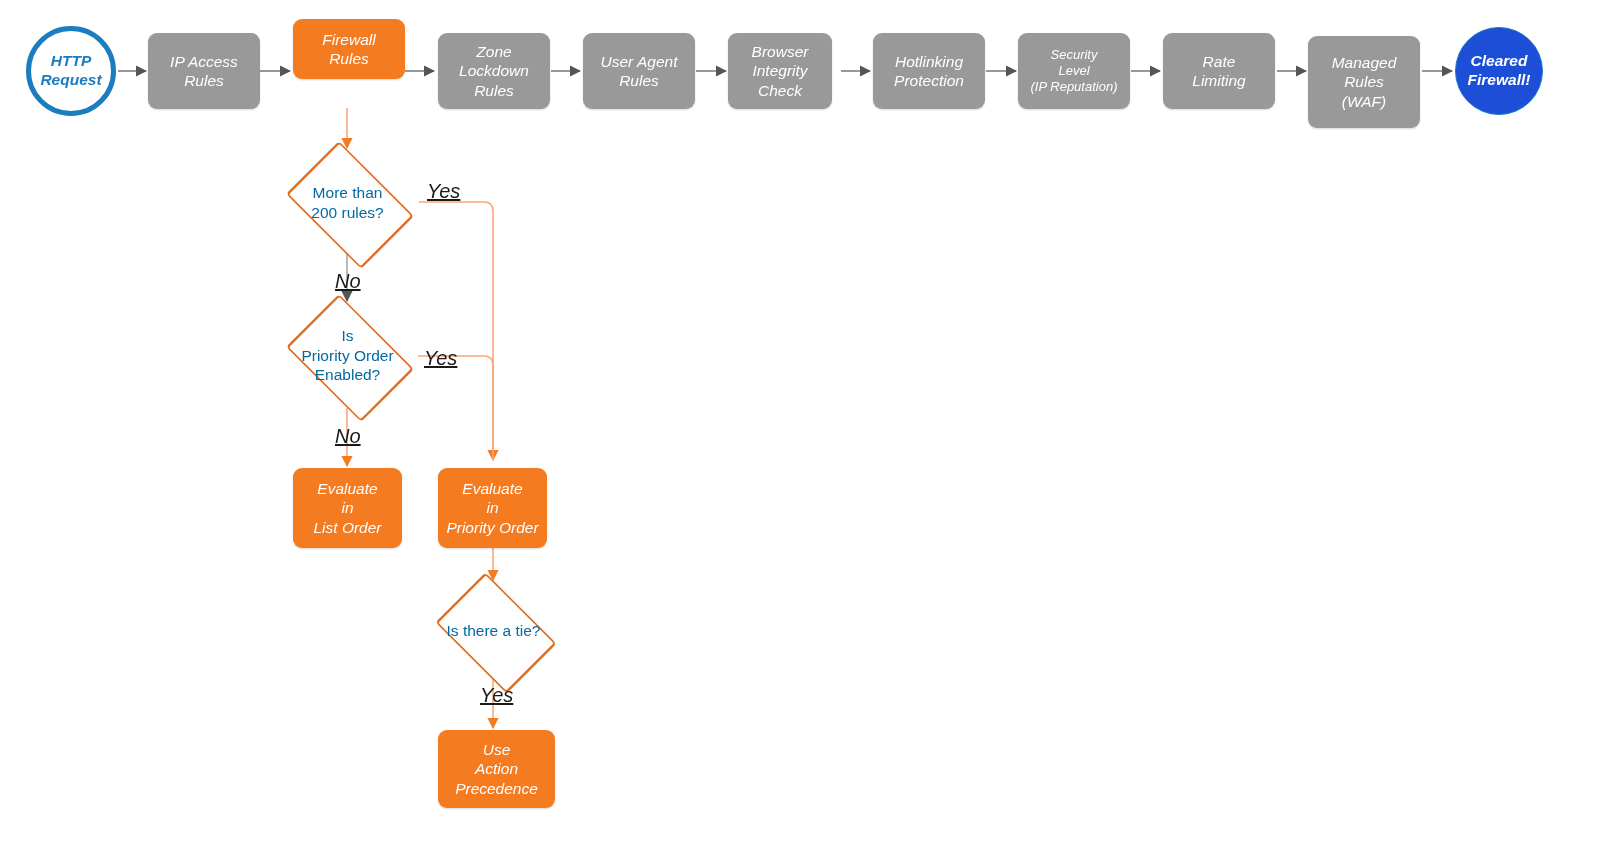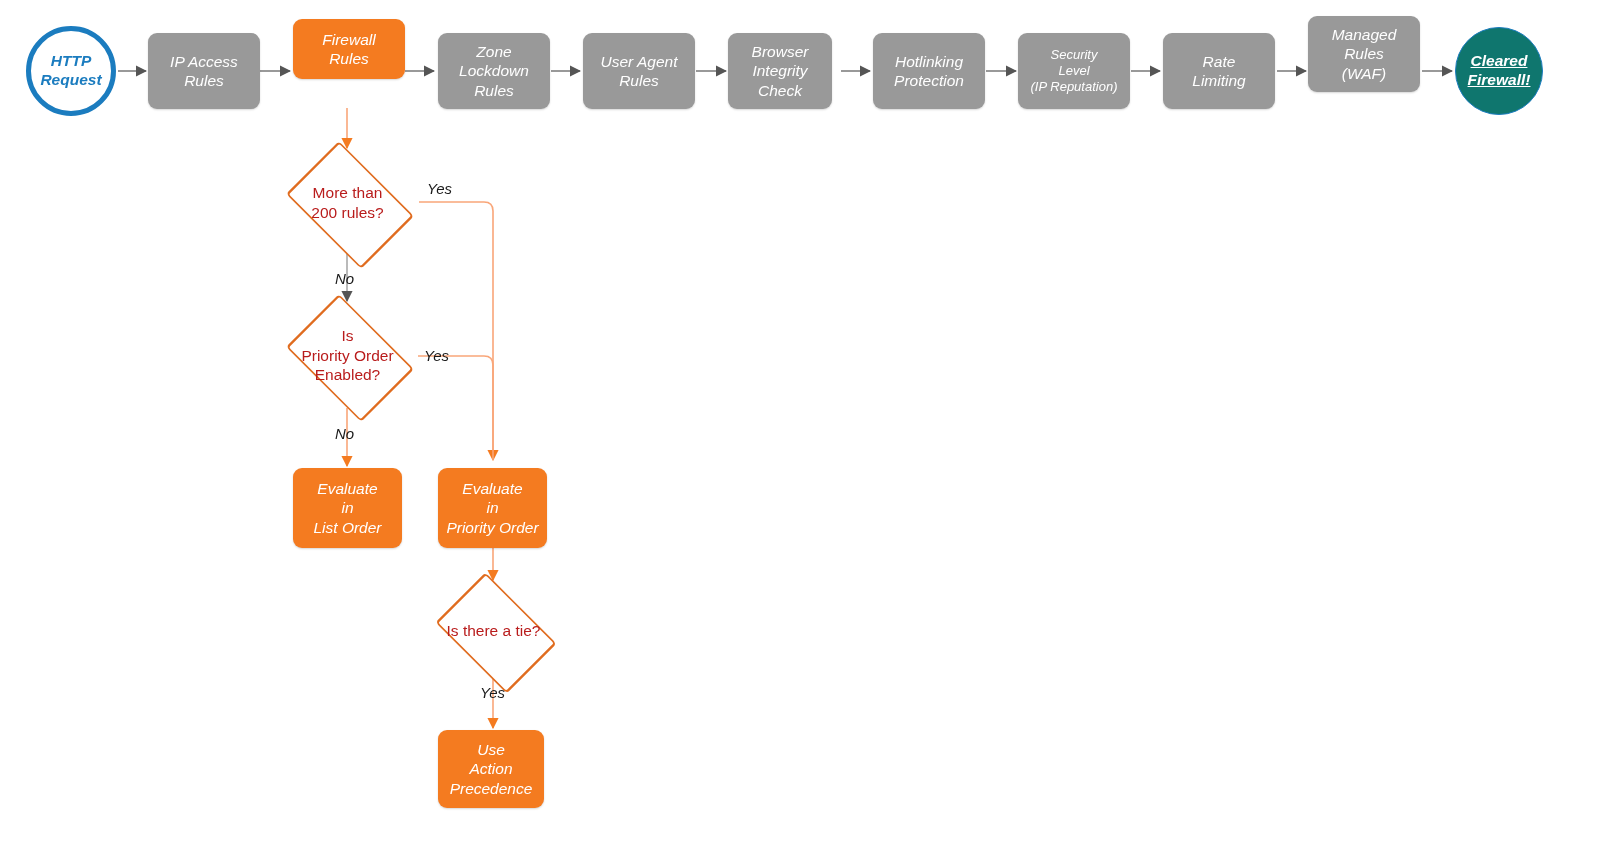--- a/index.html
+++ b/index.html
@@ -60,57 +60,57 @@
     font-size: 15.5px;
     white-space: pre-line;
     line-height: 1.22;
   }
   .term.start {
     background: #ffffff;
     border: 5px solid #1b7cbf;
     color: #1b7cbf;
   }
   .term.end {
-    background: #0f766e;
+    background: #1d4ed8;
     border: 1px solid #1b7cbf;
     color: #ffffff;
-    text-decoration: underline;
   }
 
   
   .decision {
     background: transparent;
   }
   .decision .dia-shape {
     position: absolute;
     left: 50%;
     top: 50%;
     border: 2px solid #e06c1f;
     background: #ffffff;
     border-radius: 4px;
     transform-origin: center center;
   }
   .decision .dia-label {
     position: relative;
     z-index: 2;
     font-size: 15.5px;
-    color: #b91c1c;
+    color: #0369a1;
     white-space: pre-line;
     line-height: 1.28;
     font-style: normal;
   }
 
   
   .edge-label {
     position: absolute;
-    font-size: 15px;
+    font-size: 20px;
     font-style: italic;
     color: #1a1a1a;
     white-space: nowrap;
     background: transparent;
+    text-decoration: underline;
   }
 </style>
 </head>
 <body>
 
 <div id="canvas">
 
   <svg id="edges" viewBox="0 0 1600 858" width="1600" height="858" xmlns="http://www.w3.org/2000/svg">
     <defs>
       <marker id="arrow-gray" viewBox="0 0 10 10" refX="9" refY="5" markerWidth="7" markerHeight="7" orient="auto-start-reverse">
@@ -190,21 +190,21 @@
     <span>Security
 Level
 (IP Reputation)</span>
   </div>
 
   <div class="node proc gray" style="left:1163px; top:33px; width:112px; height:76px;">
     <span>Rate
 Limiting</span>
   </div>
 
-  <div class="node proc gray" style="left:1308px; top:16px; width:112px; height:76px;">
+  <div class="node proc gray" style="left:1308px; top:36px; width:112px; height:92px;">
     <span>Managed
 Rules
 (WAF)</span>
   </div>
 
   <div class="node term end" style="left:1455px; top:27px; width:88px; height:88px;">
     <span>Cleared
 Firewall!</span>
   </div>
 
@@ -231,21 +231,21 @@
 in
 List Order</span>
   </div>
 
   <div class="node proc orange" style="left:438px; top:468px; width:109px; height:80px;">
     <span>Evaluate
 in
 Priority Order</span>
   </div>
 
-  <div class="node proc orange" style="left:438px; top:730px; width:106px; height:78px;">
+  <div class="node proc orange" style="left:438px; top:730px; width:117px; height:78px;">
     <span>Use
 Action
 Precedence</span>
   </div>
 
   <span class="edge-label" style="left:427px; top:180px;">Yes</span>
 
   <span class="edge-label" style="left:335px; top:270px;">No</span>
 
   <span class="edge-label" style="left:424px; top:347px;">Yes</span>

